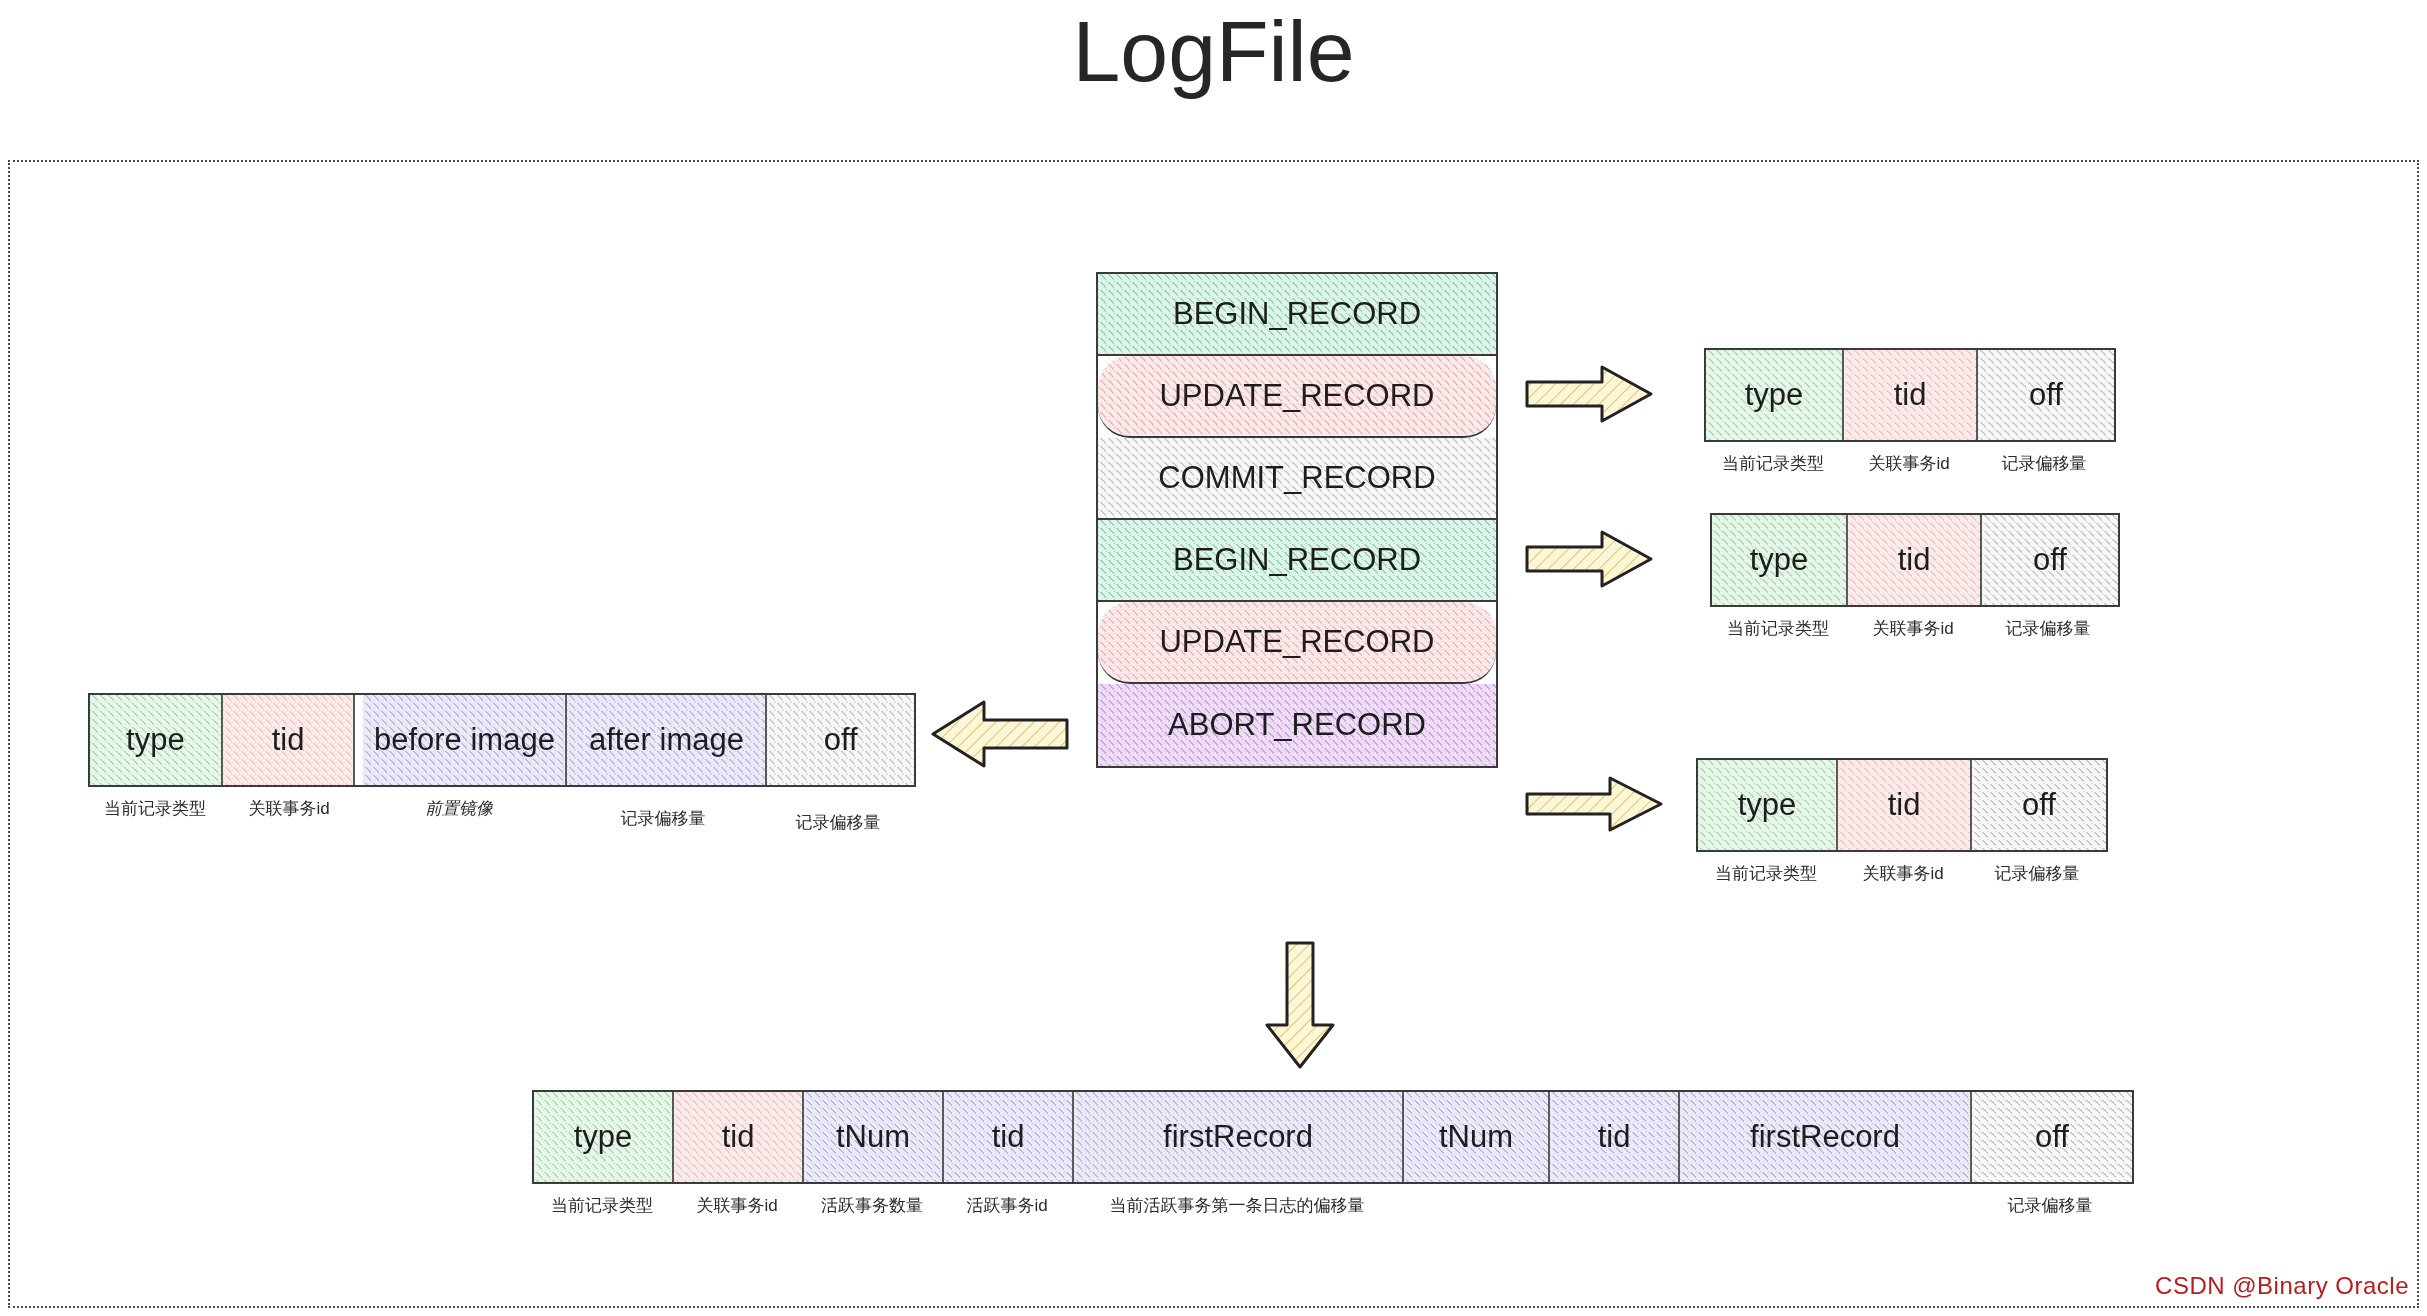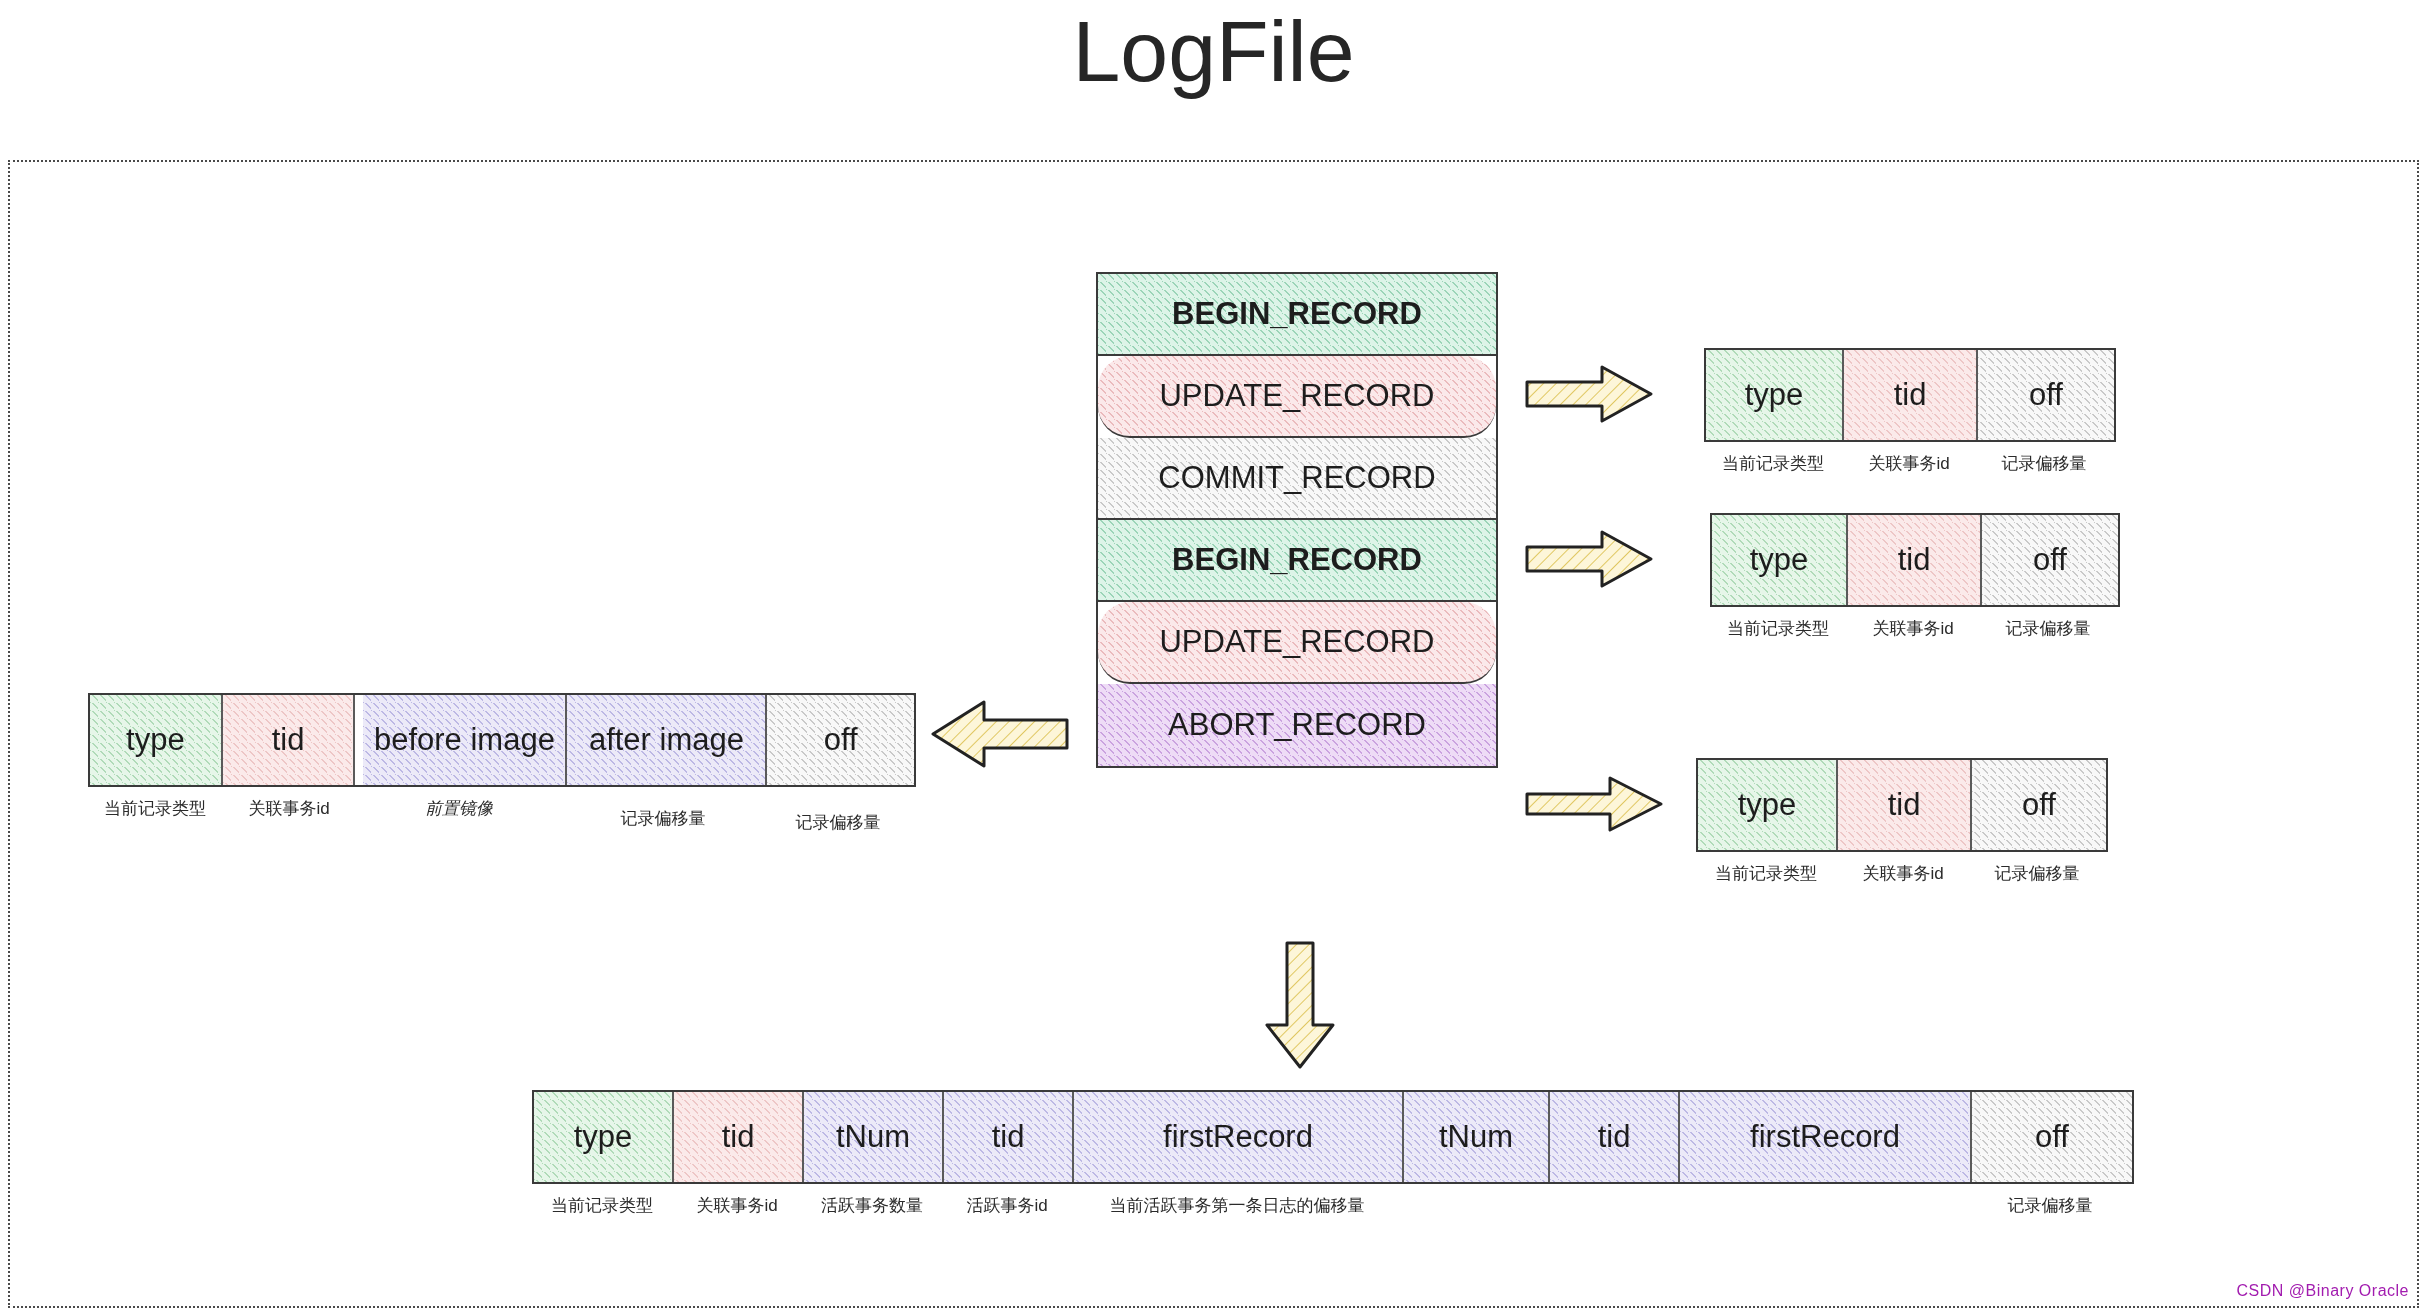--- a/index.html
+++ b/index.html
@@ -39,21 +39,21 @@
   }
 
   
   .hatch {
     background-repeat: repeat;
     background-size: 8px 8px;
   }
   .h-blue   { background-color:#e4edf9;
      background-image: repeating-linear-gradient(45deg, rgba(120,160,215,.55) 0 1px, transparent 1px 7px); }
   .h-green  { background-color:#ddf4e8;
-     background-image: repeating-linear-gradient(45deg, rgba(90,180,135,.50) 0 1px, transparent 1px 7px); font-weight: bold; }
+     background-image: repeating-linear-gradient(45deg, rgba(90,180,135,.50) 0 1px, transparent 1px 7px); }
   .h-pink   { background-color:#fbe9ea;
      background-image: repeating-linear-gradient(45deg, rgba(214,130,135,.45) 0 1px, transparent 1px 7px); border-radius: 32px; }
   .h-white  { background-color:#f8f8f8;
      background-image: repeating-linear-gradient(45deg, rgba(130,130,130,.40) 0 1px, transparent 1px 7px); }
   .h-purple { background-color:#eedcf6;
      background-image: repeating-linear-gradient(45deg, rgba(165,105,200,.50) 0 1px, transparent 1px 7px); }
   .h-yellow { background-color:#fbf0bd;
      background-image: repeating-linear-gradient(45deg, rgba(215,185,60,.55) 0 1px, transparent 1px 7px); }
   .h-lav    { background-color:#eceaf8;
      background-image: repeating-linear-gradient(45deg, rgba(130,125,205,.45) 0 1px, transparent 1px 7px); }
@@ -108,22 +108,22 @@
   .cap { text-align: center; }
 
   
   .arrow { position: absolute; }
   .arrow svg { display: block; }
 
   
   .watermark {
     position: absolute;
     right: 18px; bottom: 16px;
-    font-size: 16px;
-    color: #a21caf;
+    font-size: 24px;
+    color: #b91c1c;
     letter-spacing: .5px;
     white-space: nowrap;
   }
 </style>
 </head>
 <body>
 
 <div id="page">
 
   <div class="title">LogFile</div>

